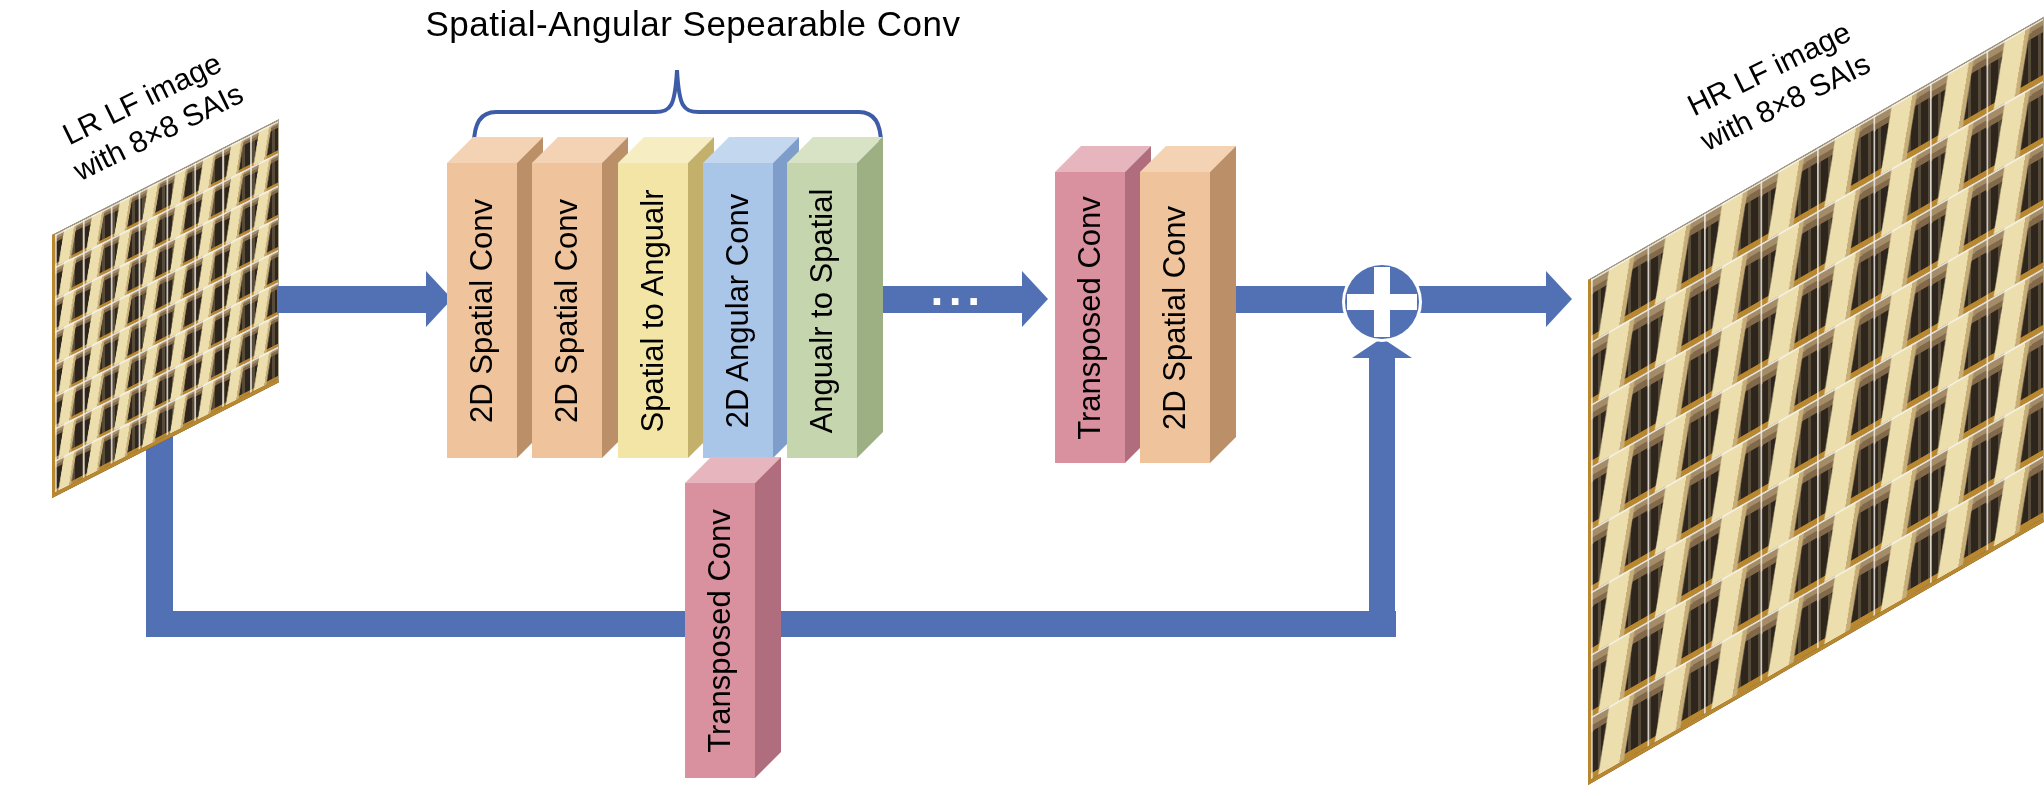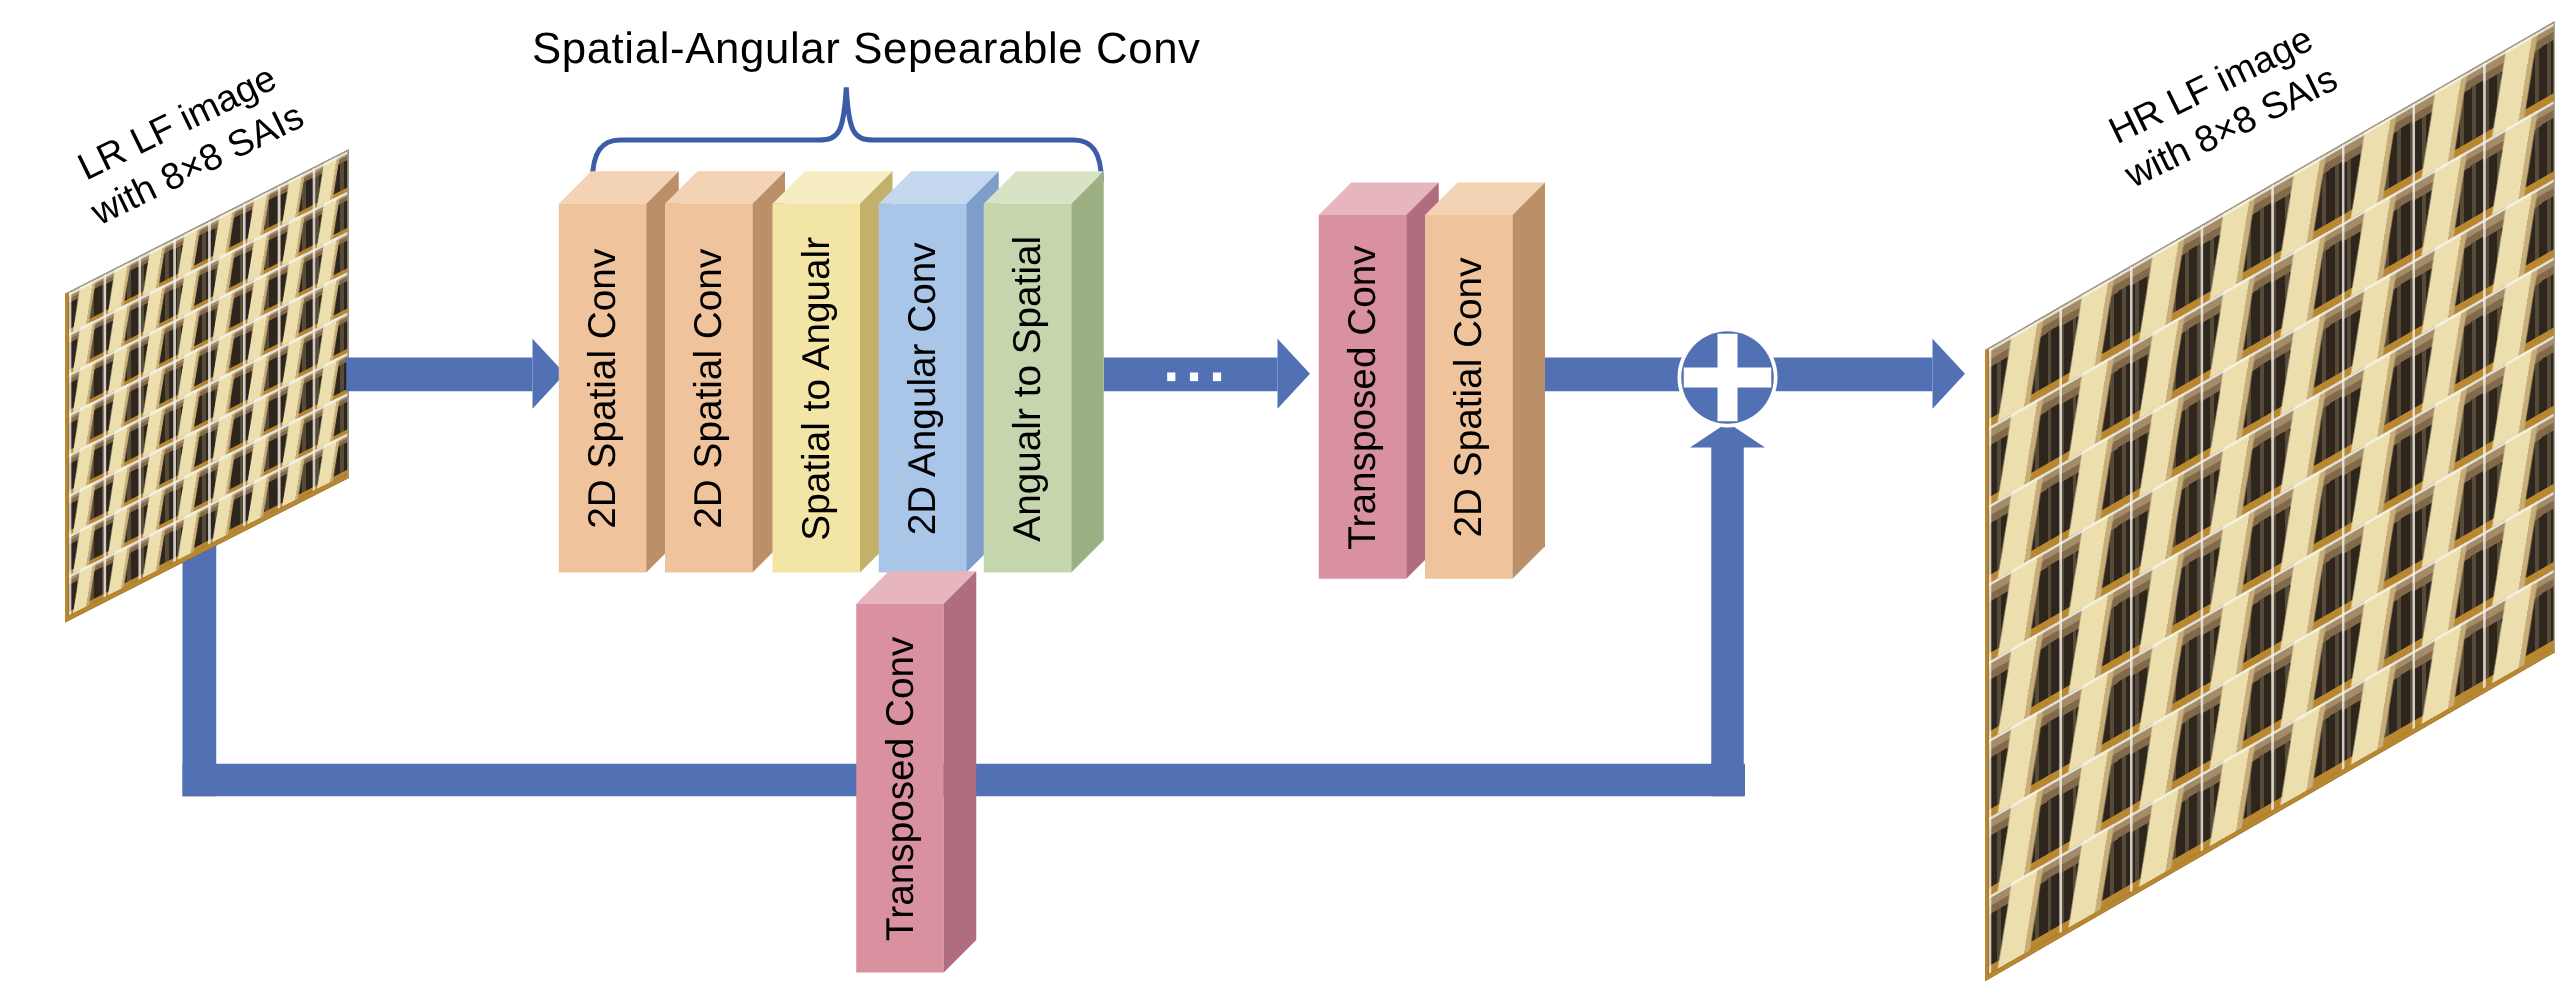--- a/index.html
+++ b/index.html
@@ -3,21 +3,21 @@
 <meta charset="utf-8">
 <style>
   html,body{margin:0;padding:0;background:#ffffff;}
   .stage{
     position:relative;width:2044px;height:796px;background:#ffffff;overflow:hidden;
     font-family:"Liberation Sans",sans-serif;color:#000;
   }
   
   .title{
     position:absolute;left:398px;top:4px;width:590px;text-align:center;
-    font-size:35px;letter-spacing:0.5px;margin-top:15px;
+    font-size:35px;letter-spacing:0.5px;
   }
   .caption{
     position:absolute;text-align:center;font-size:30px;line-height:37px;white-space:nowrap;
     z-index:6;
   }
   .caption-lr{left:-5px;top:78px;width:310px;transform:rotate(-26deg);}
   .caption-hr{left:1612px;top:48px;width:330px;transform:rotate(-26deg);}
   
   .box{position:absolute;width:70px;z-index:3;}
   .box .face{

